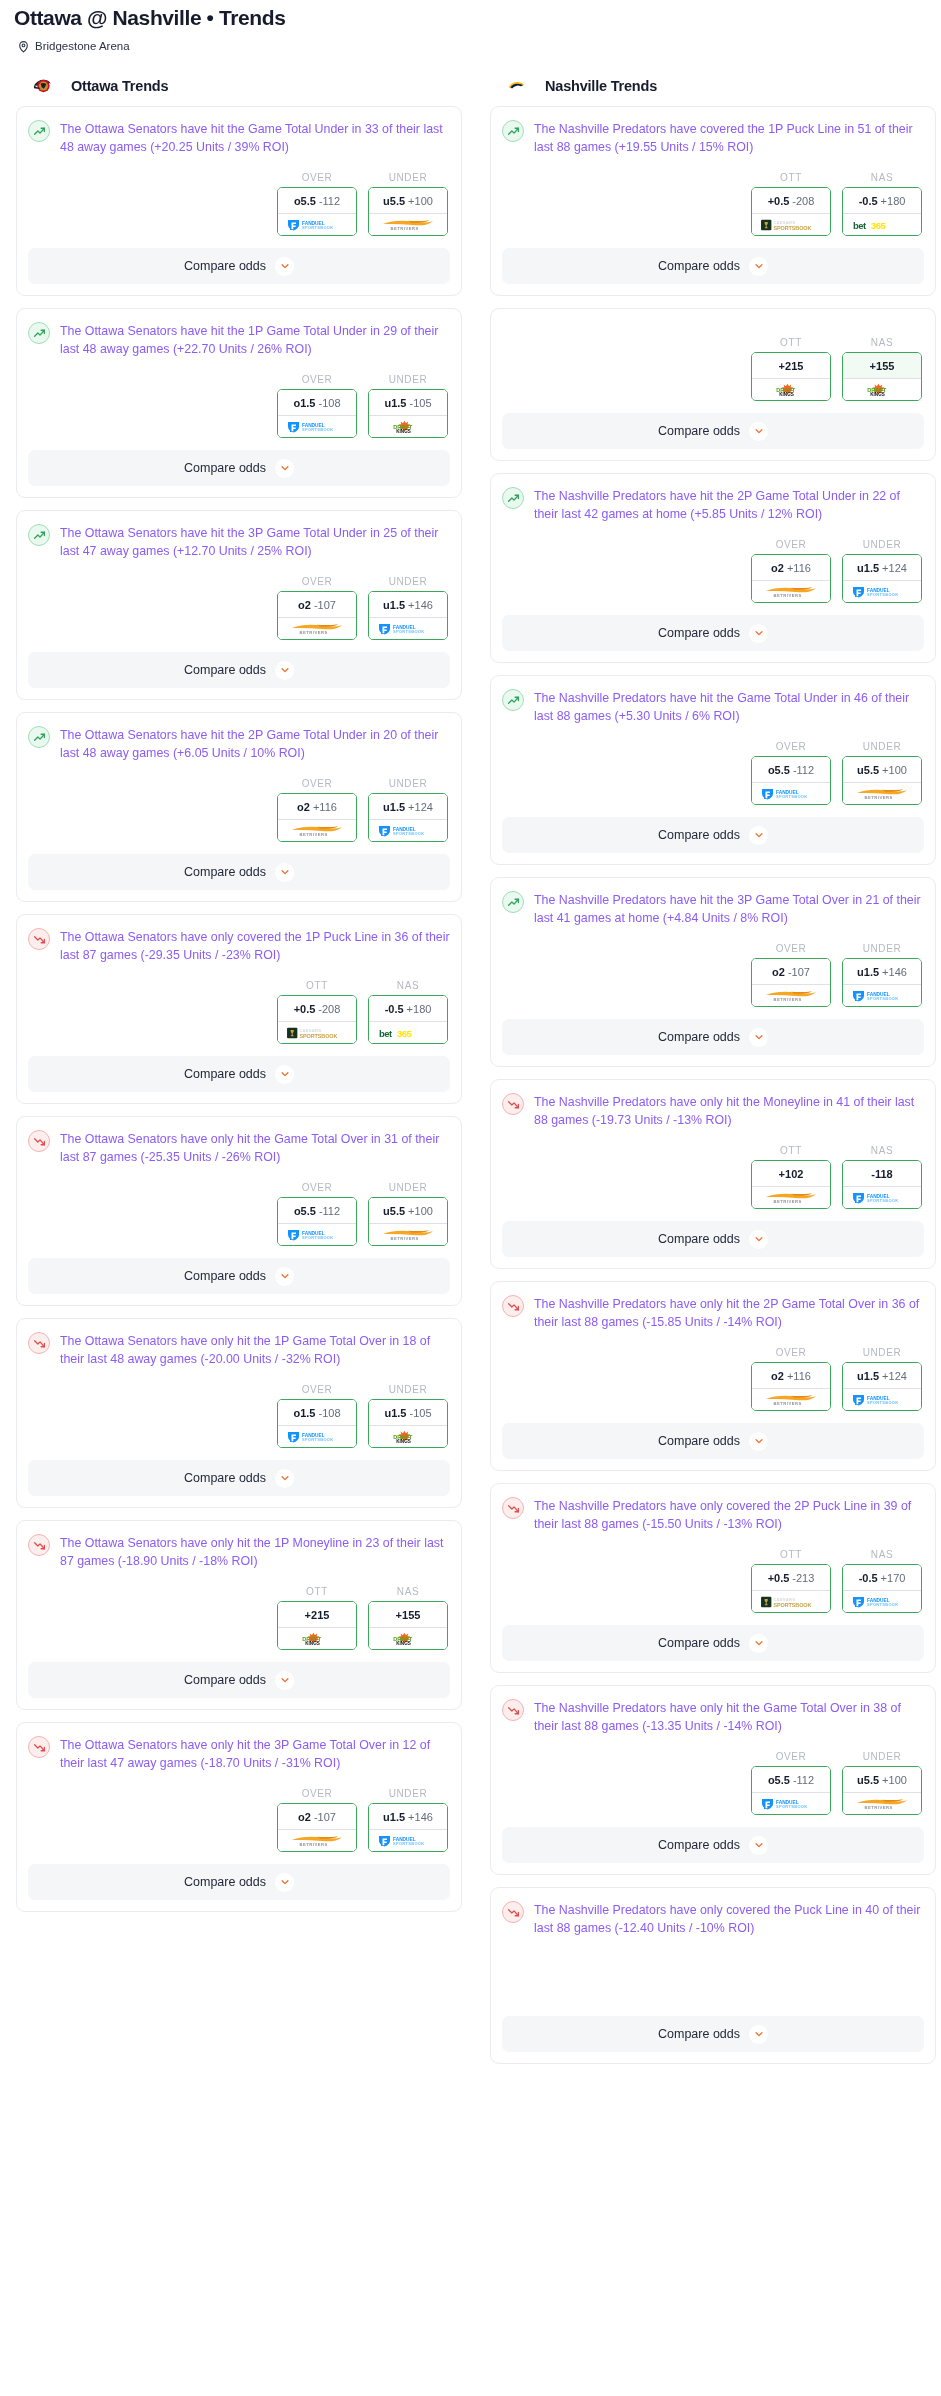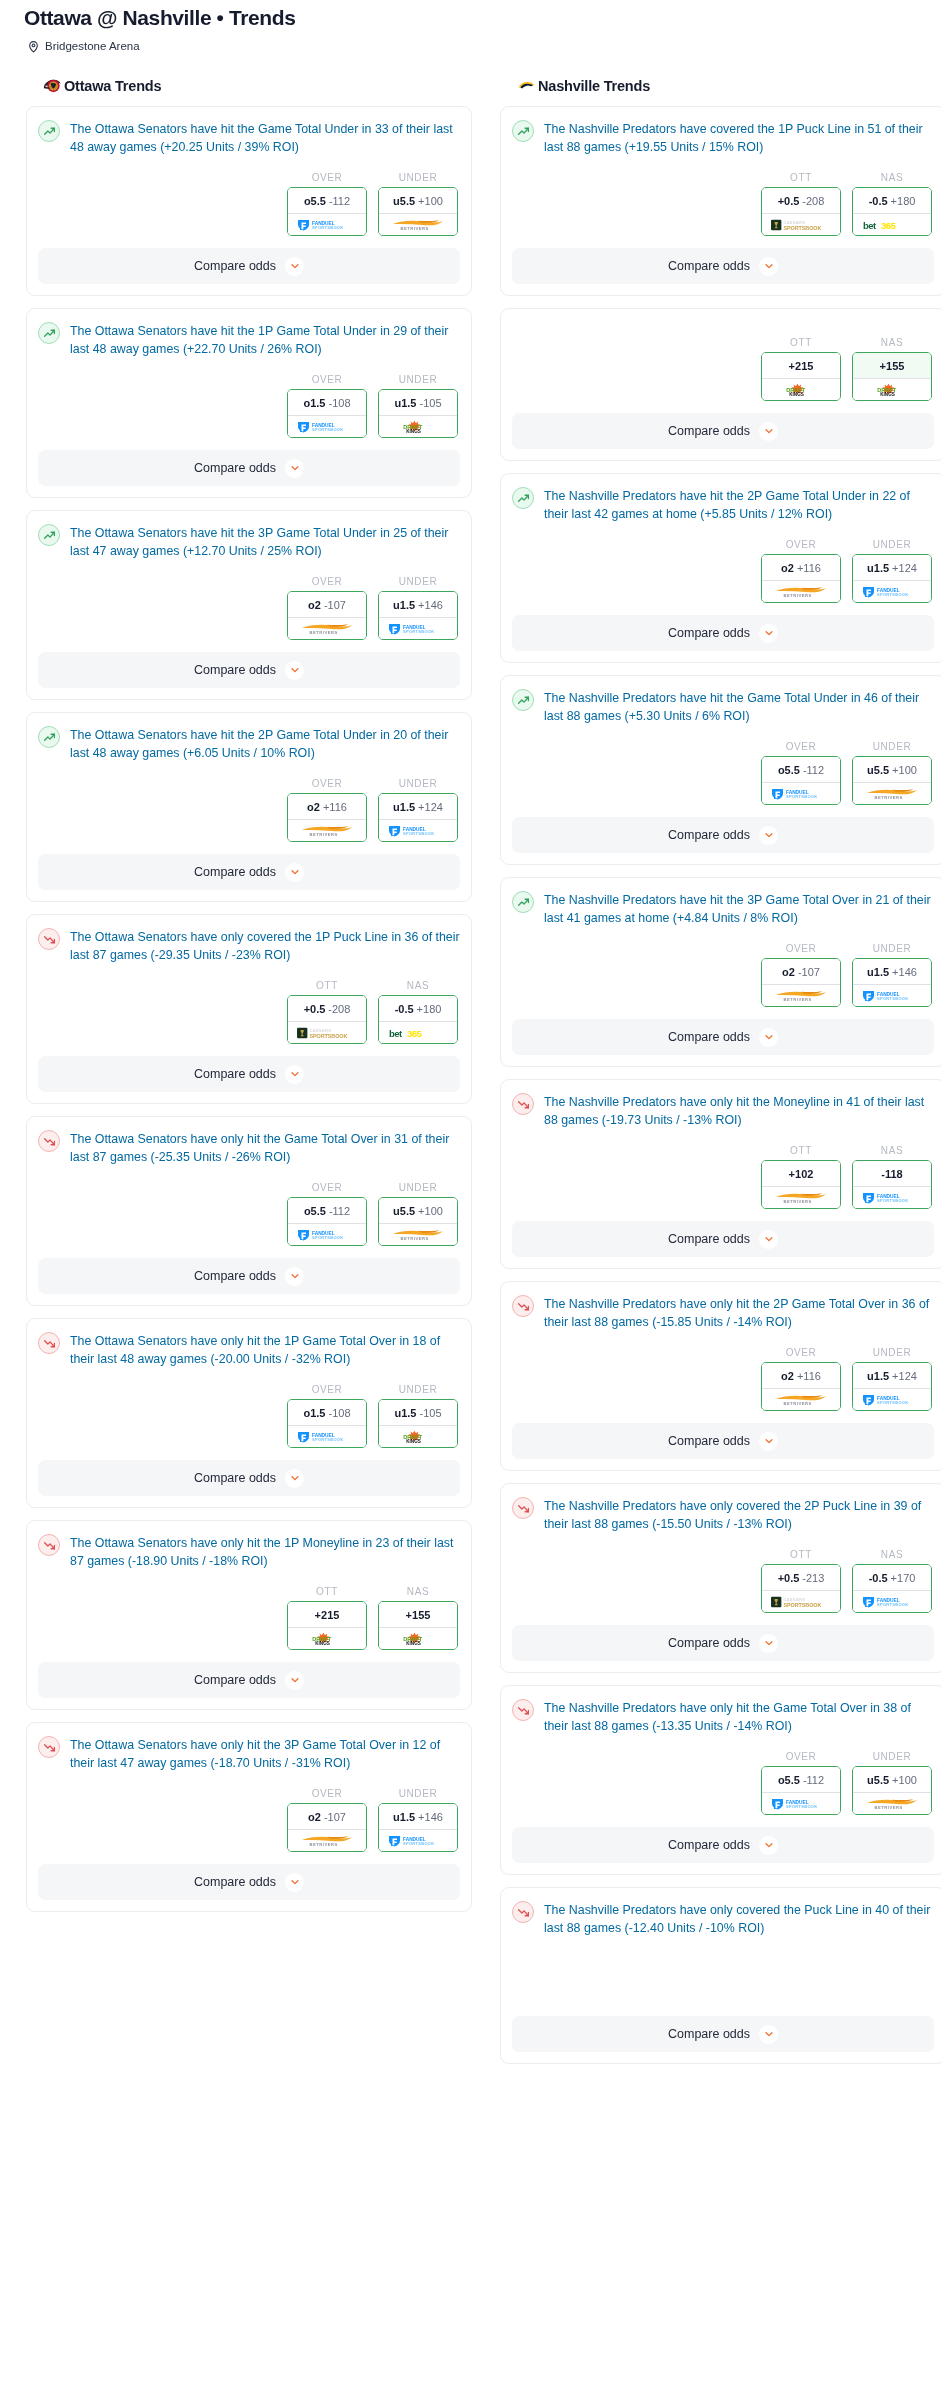--- a/index.html
+++ b/index.html
@@ -3,21 +3,21 @@
 <meta charset="utf-8">
 <style>
   * { box-sizing: border-box; margin: 0; padding: 0; }
   html, body {
     width: 941px;
     background: #ffffff;
     font-family: "Liberation Sans", "DejaVu Sans", sans-serif;
     color: #1b2030;
     -webkit-font-smoothing: antialiased;
   }
-  .page { width: 941px; padding: 0 0 10px 18px; position: relative; }
+  .page { width: 941px; padding: 0 0 10px 8px; position: relative; }
 
   
   .page-title {
     font-size: 21px;
     font-weight: bold;
     letter-spacing: -0.4px;
     color: #161c2d;
     padding: 6px 0 0 6px;
   }
   .venue-row {
@@ -37,21 +37,21 @@
     display: flex;
     gap: 28px;
     padding: 24px 8px 0 8px;
     align-items: flex-start;
   }
   .col { width: 446px; flex: 0 0 446px; }
 
   .col-head {
     display: flex;
     align-items: center;
-    gap: 2px;
+    gap: 19px;
     padding: 0 0 11px 17px;
   }
   .col-head .team-logo { width: 19px; height: 19px; flex: 0 0 19px; }
   .col-head .col-title {
     font-size: 14.5px;
     font-weight: bold;
     color: #161c2d;
     letter-spacing: -0.2px;
   }
 
@@ -69,21 +69,21 @@
     border-radius: 50%;
     display: flex; align-items: center; justify-content: center;
     margin-top: 1px;
   }
   .trend-icon.up   { background: #e9f9ef; border: 1px solid #9fdfb6; }
   .trend-icon.down { background: #fdeeee; border: 1px solid #f4b3b3; }
   .trend-icon svg { width: 13px; height: 13px; display: block; }
   .trend-text {
     font-size: 12.4px;
     line-height: 18px;
-    color: #0369a1;
+    color: #8b5cf6;
     flex: 1 1 auto;
     padding-top: 1px;
   }
 
   
   .odds-wrap {
     display: flex;
     justify-content: flex-end;
     gap: 11px;
     margin-top: 16px;

